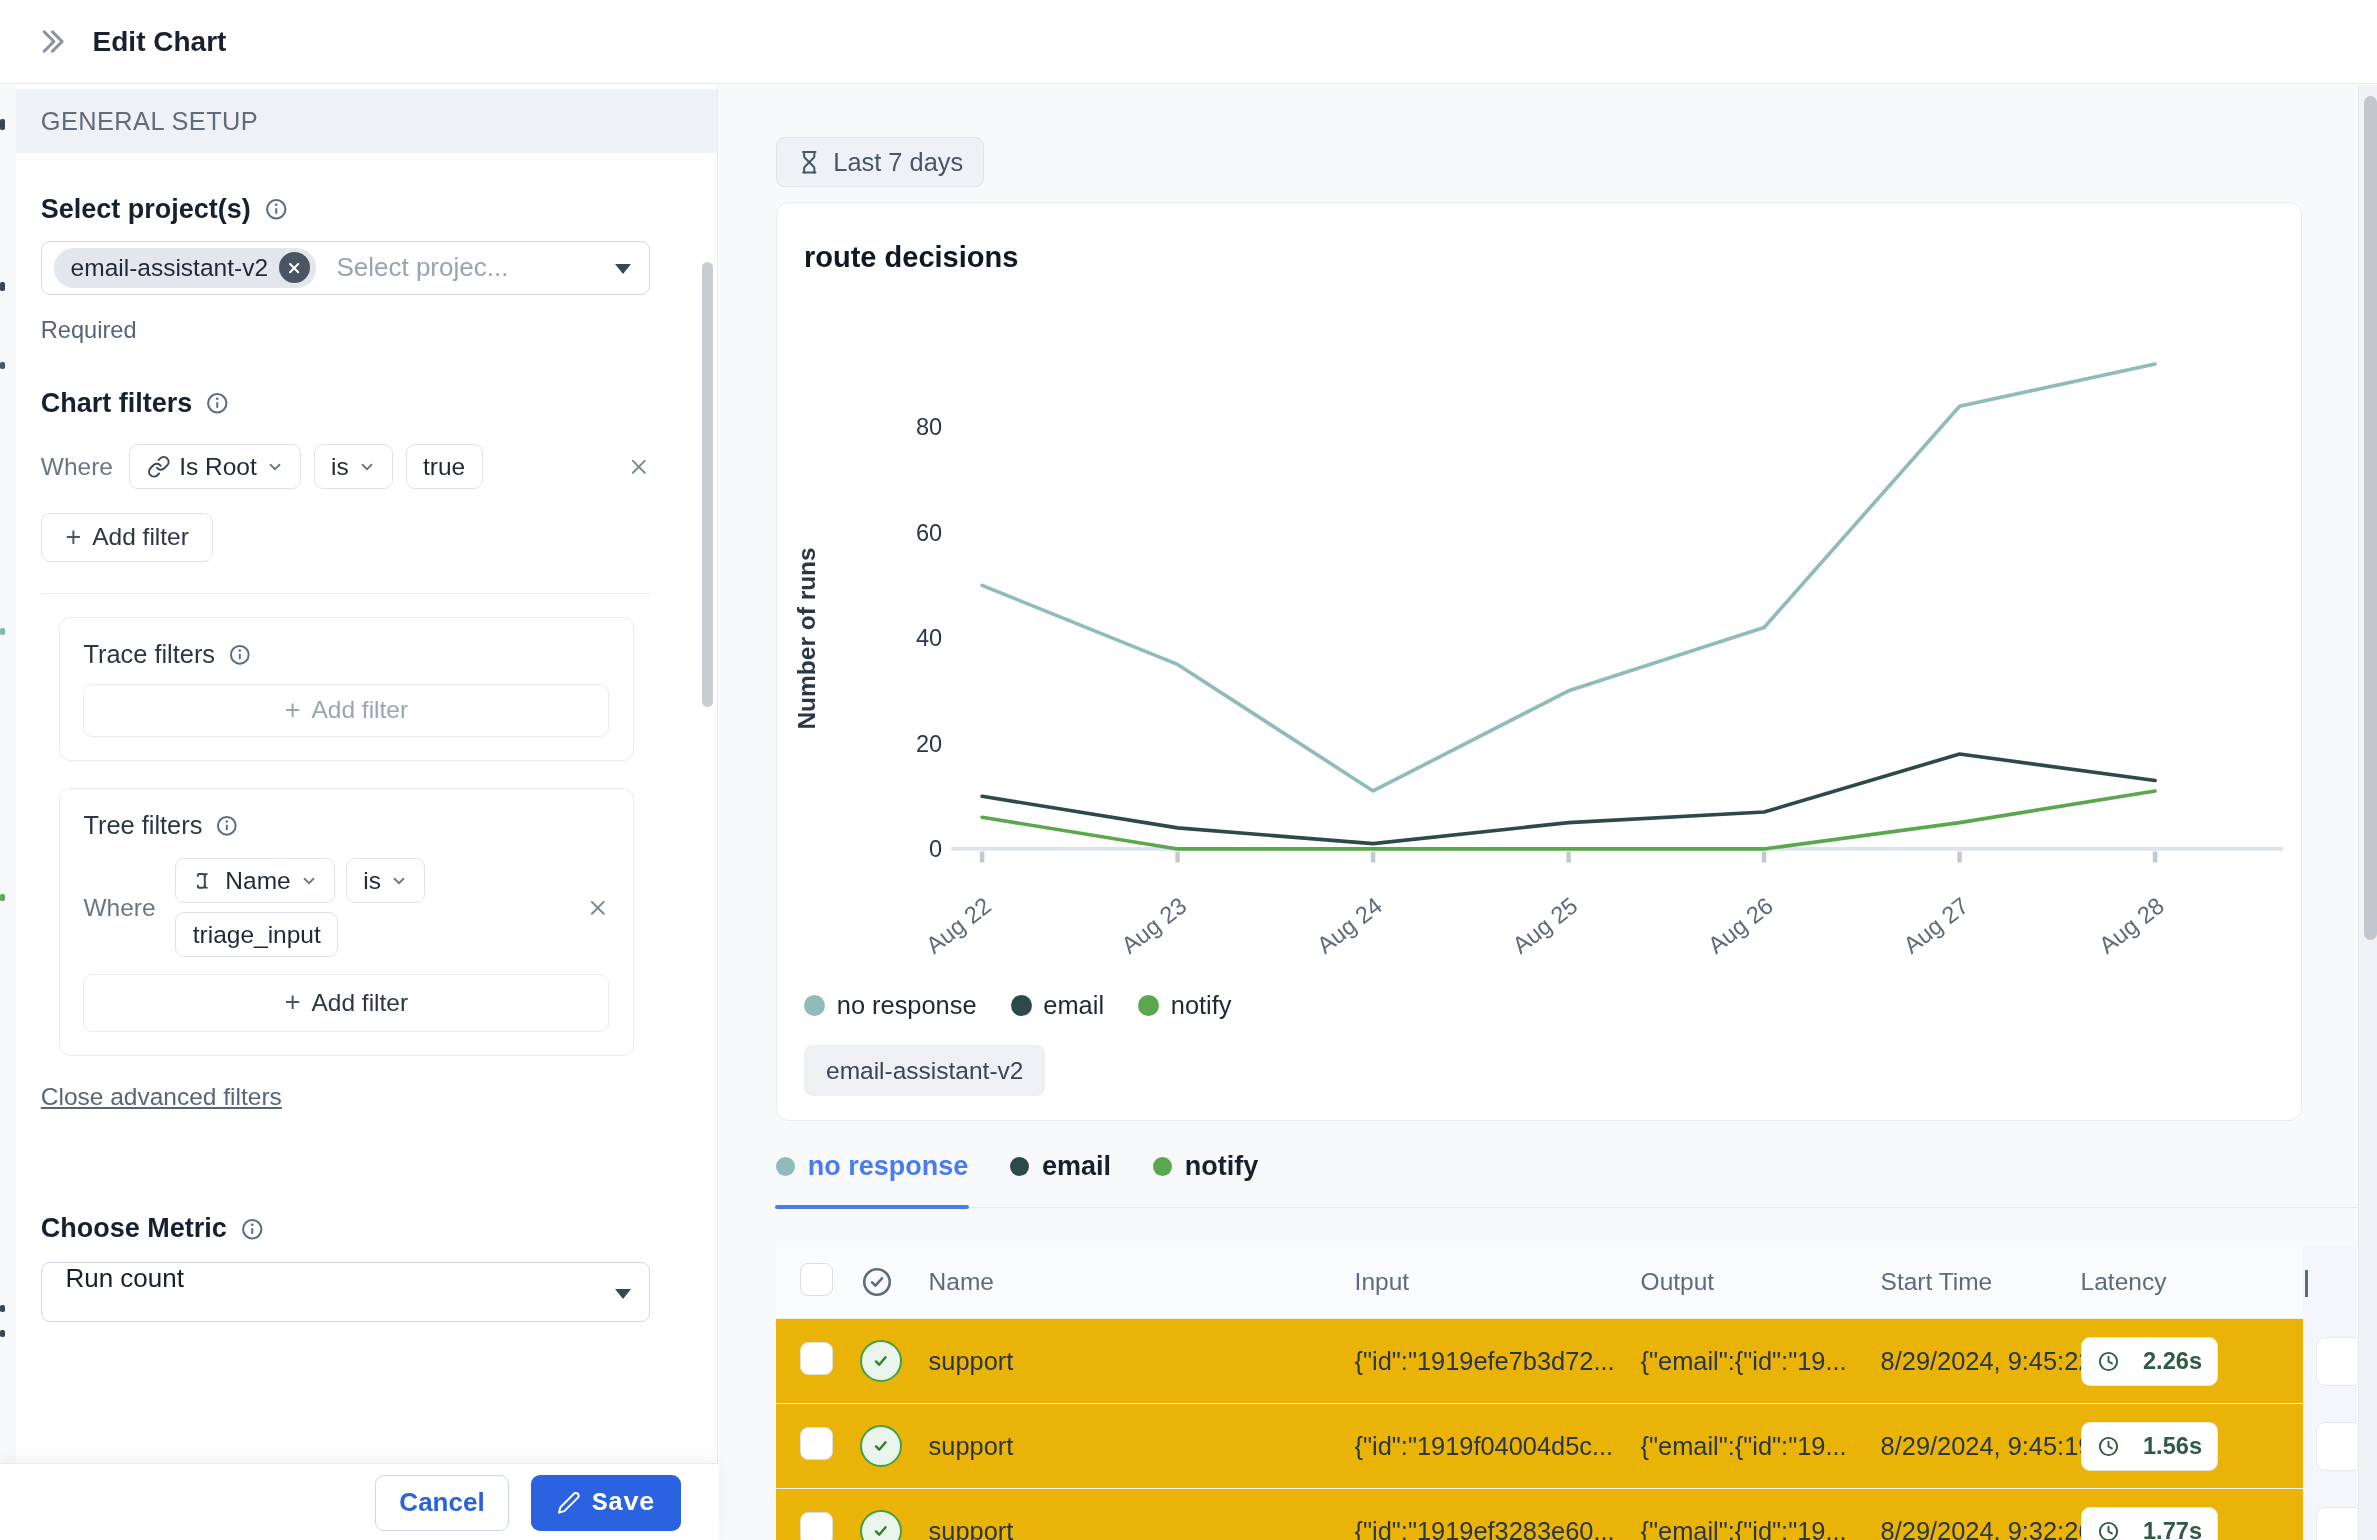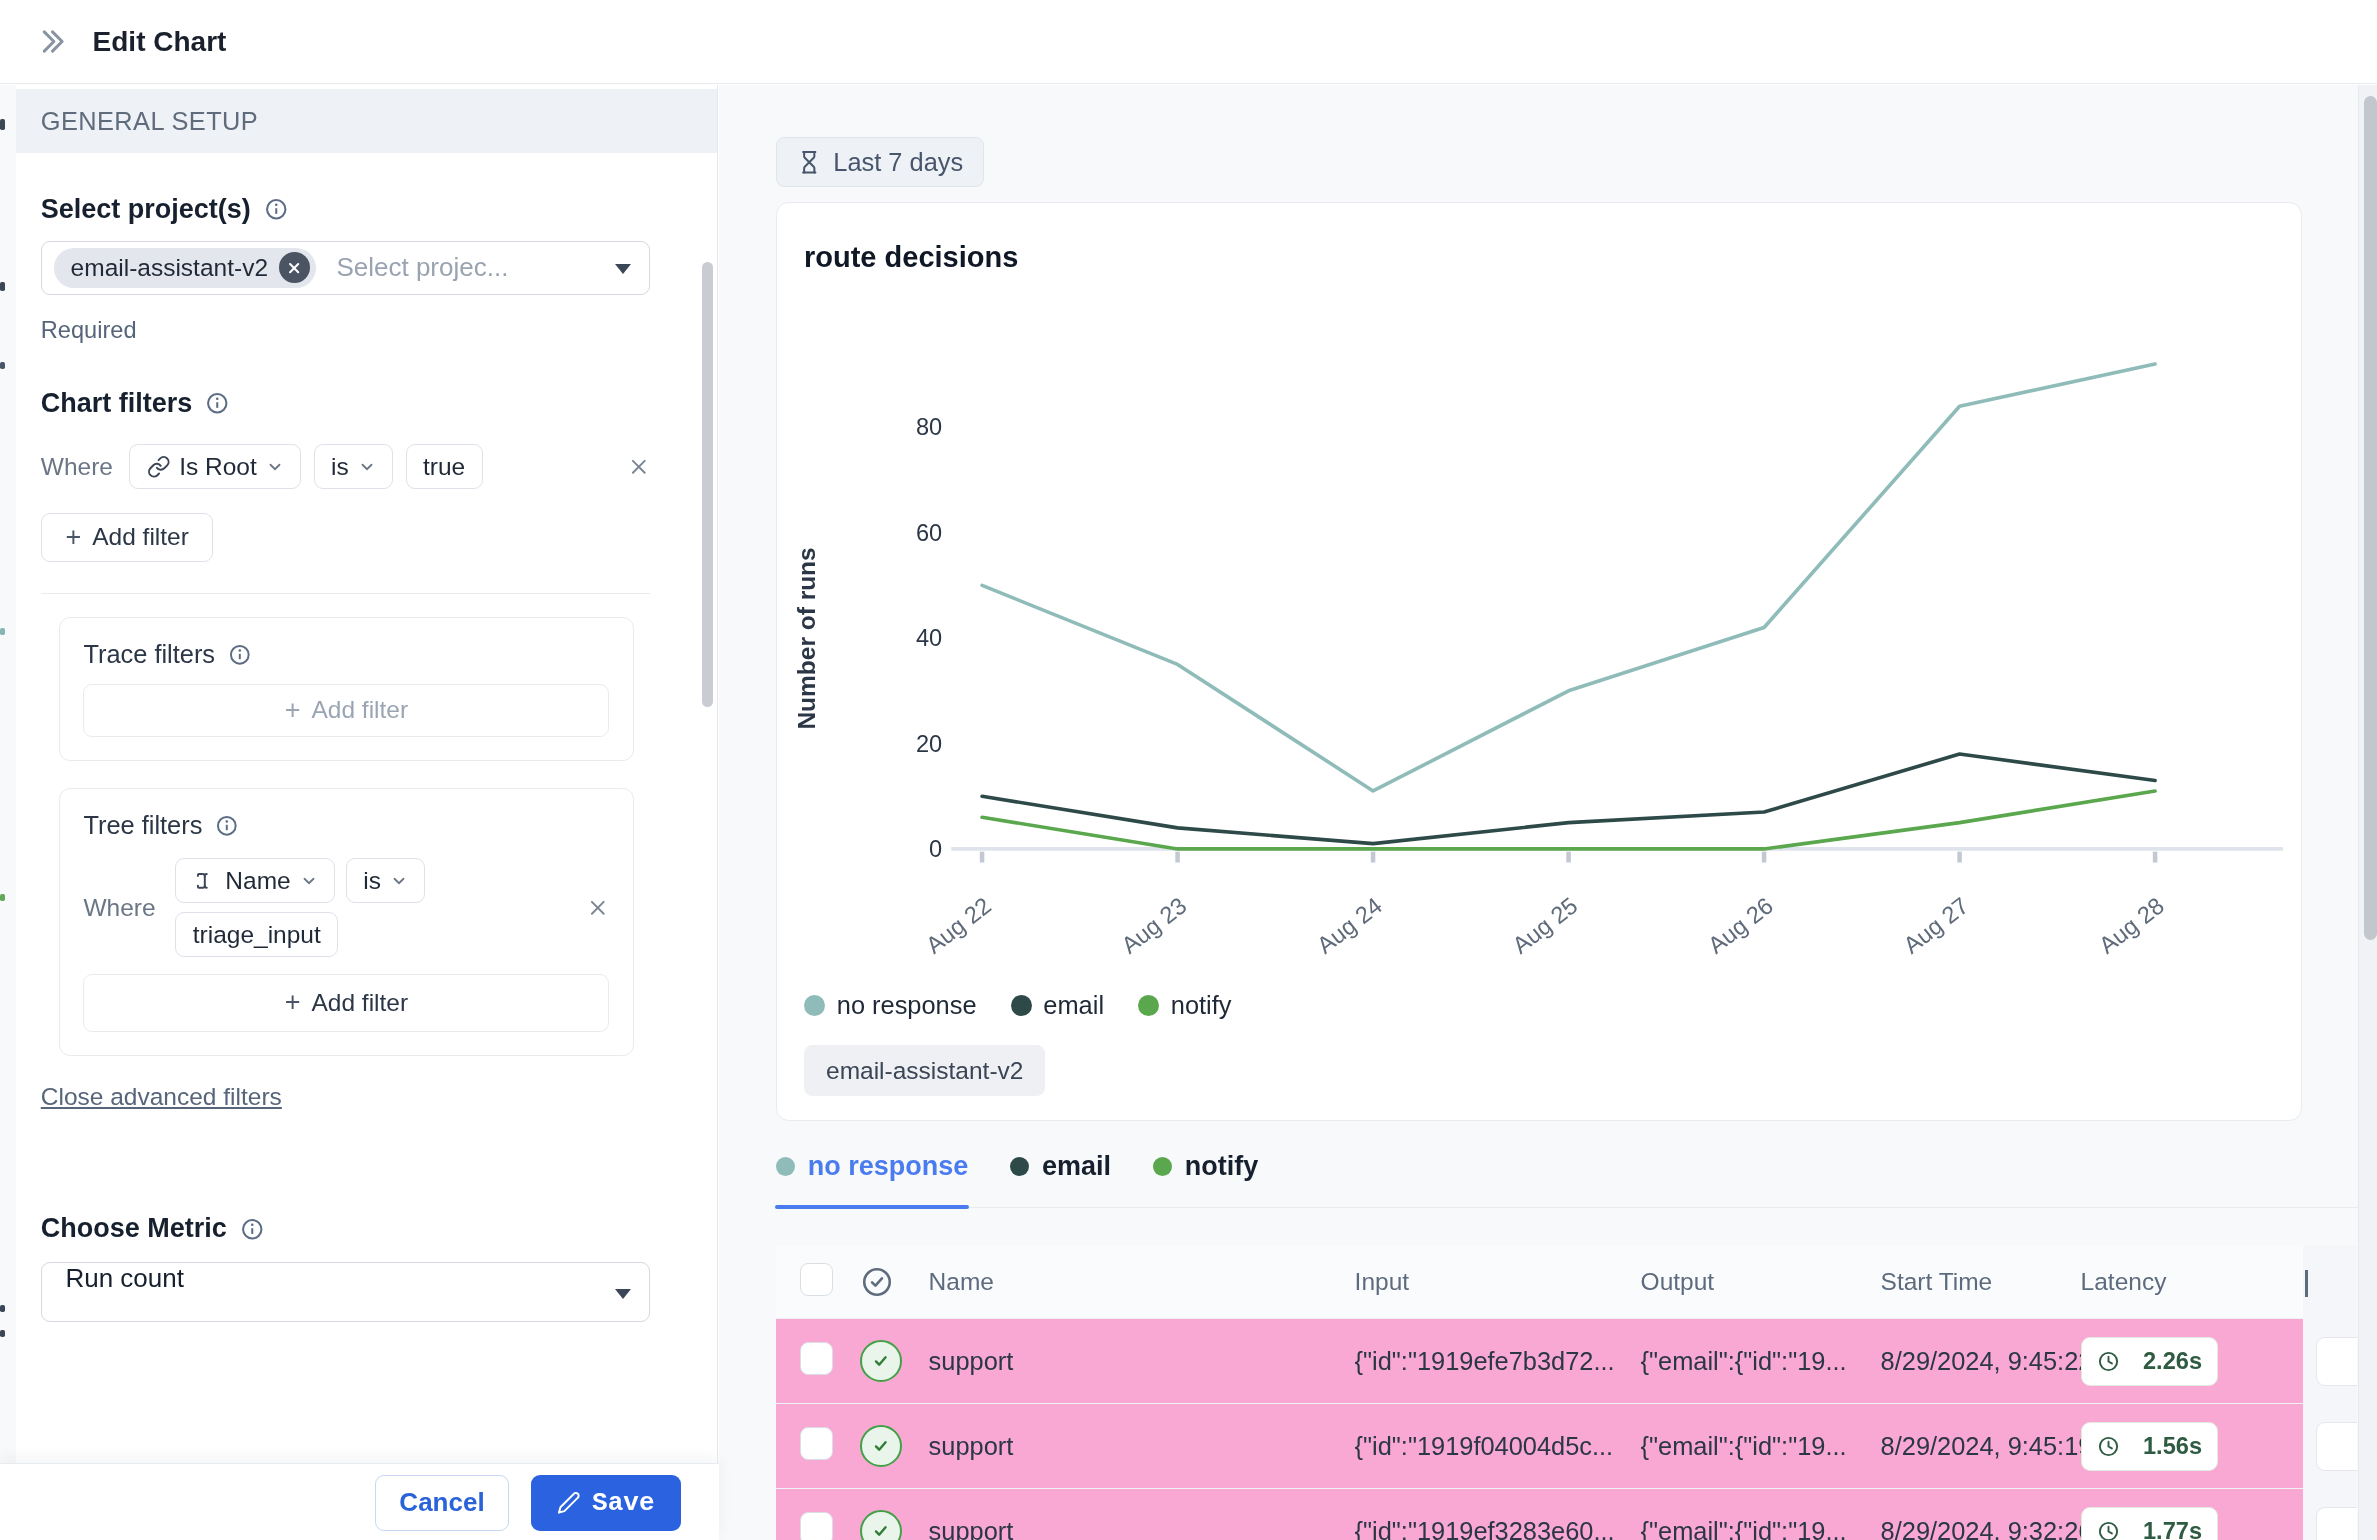--- a/index.html
+++ b/index.html
@@ -125,21 +125,21 @@
   .tab { display:flex; align-items:center; gap:12.7px; padding-bottom:25.4px; position:relative;
          font-size:27px; font-weight:bold; color:#16202e; }
   .tab .dot { width:19px; height:19px; }
   .tab.active { color:#4b7cef; }
   .tab.active::after { content:""; position:absolute; left:-0.9px; right:-0.9px; bottom:-1.8px; height:4.5px;
                        background:#4b7cef; border-radius:2.7px; }
 
   .table { position:absolute; left:57px; top:1161px; width:1527px; background:#fff; }
   .trow { display:flex; align-items:center; padding-left:23.6px; }
   .thead { height:73px; background:#fafbfd; border-bottom:0.9px solid #eef0f4; color:#5d6b7e; font-size:24.5px; }
-  .tbody-row { height:85px; border-bottom:0.9px solid #eef1f5; font-size:25.4px; color:#2b3646; background:#f9a8d4; }
+  .tbody-row { height:85px; border-bottom:0.9px solid #eef1f5; font-size:25.4px; color:#2b3646; background:#eab308; }
   .col-cb { width:60px; } .col-st { width:69px; } .col-name { width:426px; }
   .col-in { width:286px; } .col-out { width:240px; } .col-start { width:200px; } .col-lat { flex:1; }
   .checkbox { width:33px; height:33px; border:1.8px solid #d9dee5; border-radius:8.2px; background:#fff; }
   .status-ok { width:42px; height:42px; border-radius:50%; background:#e9f5ea; border:2.3px solid #43a047;
                display:flex; align-items:center; justify-content:center; color:#2e7d32; }
   .cell-trunc { white-space:nowrap; overflow:hidden; }
   .latency-pill { display:inline-flex; align-items:center; gap:23px; height:49px; padding:0 15.4px;
                   border:1.4px solid #e2eae0; border-radius:9px; color:#2f5b43; font-size:23.6px; font-weight:600;
                   background:#fff; }
 

